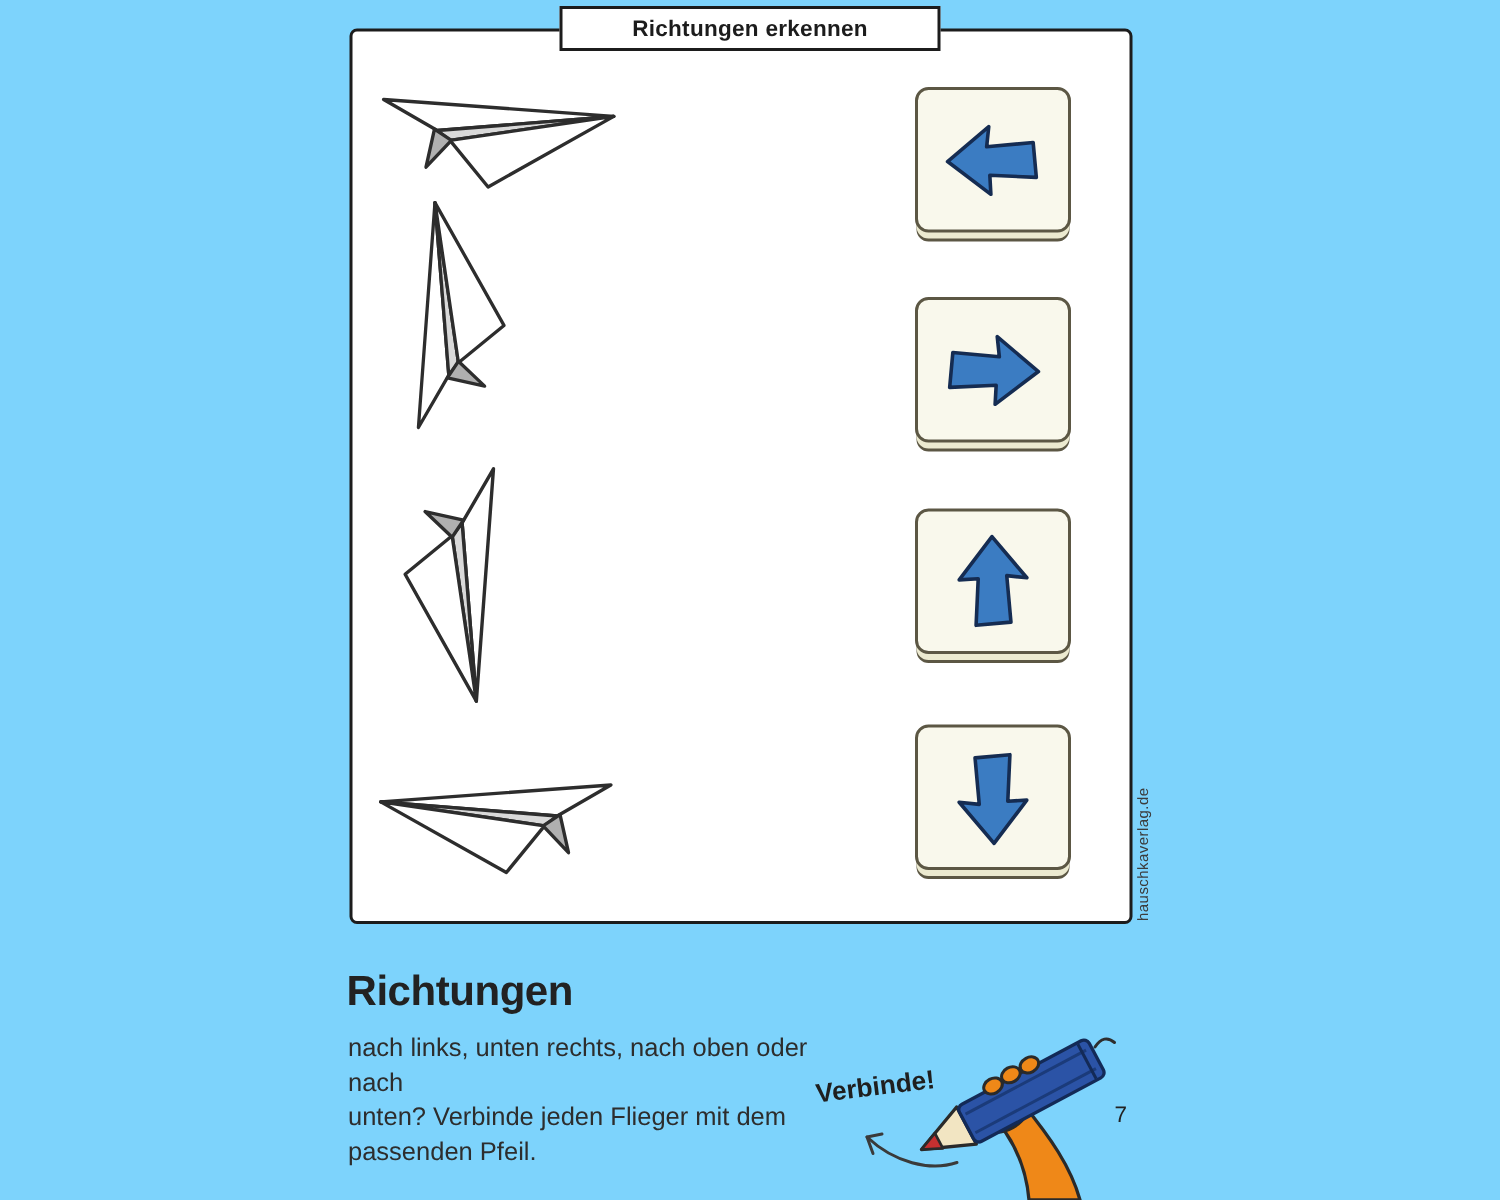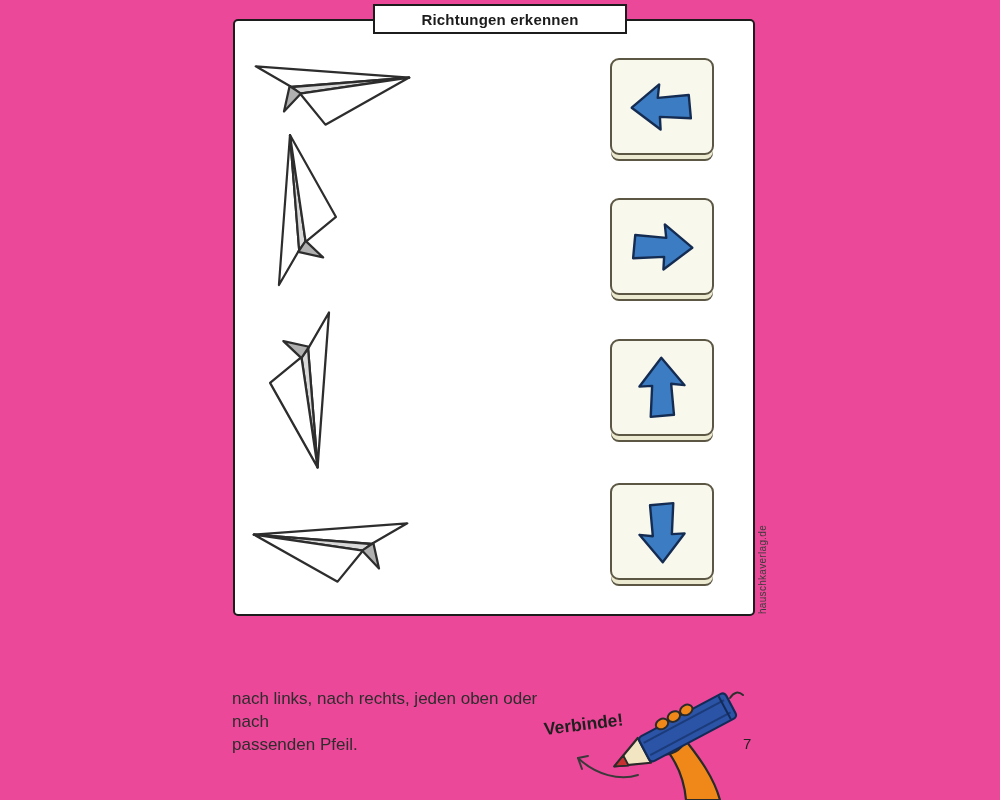--- a/index.html
+++ b/index.html
@@ -1,17 +1,17 @@
 <!DOCTYPE html>
 <html><head>
 <meta charset="utf-8">
 <style>
   html,body { margin:0; padding:0; background:#ffffff; }
   #canvas {
-    position:relative; width:1000px; height:800px; background:#ec4899;
+    position:relative; width:1000px; height:800px; background:#7dd3fc;
     font-family:"Liberation Sans", sans-serif; overflow:hidden; color:#2b2b2b;
   }
   
   .frame {
     position:absolute; left:233px; top:19px; width:518px; height:593px;
     border:2.5px solid #1c1c1c; border-radius:5px; background:#ffffff;
   }
   .frame-title {
     position:absolute; left:373px; top:4px; width:250px; height:26px;
     border:2.5px solid #1c1c1c; background:#ffffff; z-index:3;
@@ -117,23 +117,25 @@
       <use href="#arrow-shape" stroke="#152c52" fill="#3b7cc2"></use>
     </svg>
   </div>
 
   <div class="card" style="top:483px;" aria-label="down">
     <svg viewBox="0 0 100 88" class="rot-down">
       <use href="#arrow-shape" stroke="#152c52" fill="#3b7cc2"></use>
     </svg>
   </div>
 
+  <div class="heading">Richtungen</div>
 
   <div class="instructions">
-    <div>nach links, nach rechts, jeden oben oder nach</div>
+    <div>nach links, unten rechts, nach oben oder nach</div>
+    <div>unten? Verbinde jeden Flieger mit dem</div>
     <div>passenden Pfeil.</div>
   </div>
 
   <div class="callout">Verbinde!</div>
 
   <svg class="swoosh" viewBox="0 0 75 38">
     <path d="M 70,30 C 52,36 28,30 10,13" stroke="#3a3a3a" stroke-width="2" fill="none" stroke-linecap="round"></path>
     <path d="M 10,13 L 20,11 M 10,13 L 14,24" stroke="#3a3a3a" stroke-width="2" fill="none" stroke-linecap="round"></path>
   </svg>
 

